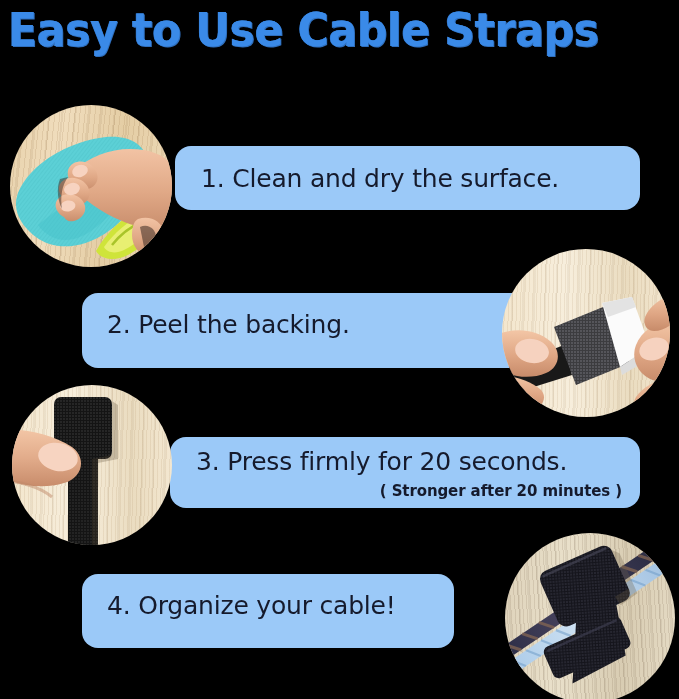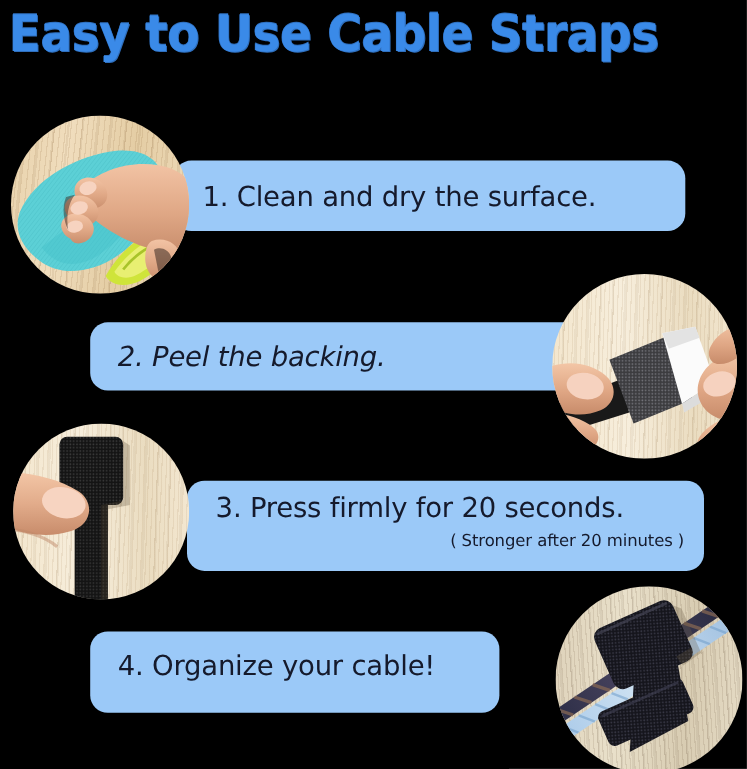--- a/index.html
+++ b/index.html
@@ -93,32 +93,32 @@
     color: #151a2c;
     white-space: nowrap;
   }
   .step-text {
     font-size: 25px;
     font-weight: normal;
     letter-spacing: -0.2px;
   }
   .sub-text {
     font-size: 15px;
-    font-weight: normal;
+    font-weight: bold;
     letter-spacing: -0.1px;
   }
 </style>
 </head>
 <body>
 
 <div class="infographic">
 
   <div class="title">Easy to Use Cable Straps</div>
 
-  <div class="bar" style="left:158px; top:146px; width:465px; height:64px;">
+  <div class="bar" style="left:175px; top:146px; width:465px; height:64px;">
     <div class="bar-text step-text" style="left:26px; top:18px;">1. Clean and dry the surface.</div>
   </div>
 
   <div class="photo" style="left:10px; top:105px; width:162px; height:162px;">
     <div class="photo-inner wood-light"></div>
     <svg viewBox="0 0 162 162" width="162" height="162" style="position:absolute;left:0;top:0;">
 
       <path d="M 8 88 C 20 58, 60 36, 96 32 C 120 30, 136 40, 138 58
                C 140 84, 120 112, 96 128 C 72 144, 44 146, 26 132
                C 10 120, 2 104, 8 88 Z" fill="#5cd0d6"></path>
@@ -158,21 +158,21 @@
       <ellipse cx="58" cy="101" rx="7.5" ry="5.5" fill="#f7d3c0" transform="rotate(-10 58 101)"></ellipse>
 
       <path d="M 58 72 C 52 80, 50 92, 52 104 C 48 96, 46 84, 50 74 Z" fill="#3a2a22" opacity="0.5"></path>
 
       <path d="M 128 114 C 140 110, 152 116, 154 128 C 156 140, 148 150, 138 150
                C 128 150, 122 140, 122 130 C 122 122, 124 116, 128 114 Z" fill="url(#skin1)"></path>
       <path d="M 130 122 C 138 118, 146 124, 146 132 C 146 140, 140 144, 134 142" fill="#3a2a22" opacity="0.55"></path>
     </svg>
   </div>
 
-  <div class="bar" style="left:82px; top:293px; width:468px; height:62px;font-style:italic;">
+  <div class="bar" style="left:82px; top:293px; width:468px; height:75px;">
     <div class="bar-text step-text" style="left:25px; top:17px;">2. Peel the backing.</div>
   </div>
 
   <div class="photo" style="left:502px; top:249px; width:168px; height:168px;">
     <div class="photo-inner wood-pale"></div>
     <svg viewBox="0 0 168 168" width="168" height="168" style="position:absolute;left:0;top:0;">
       <defs>
         <linearGradient id="skin2" x1="0" y1="0" x2="0" y2="1">
           <stop offset="0%" stop-color="#f3c6a6"></stop>
           <stop offset="55%" stop-color="#dfa684"></stop>
@@ -202,21 +202,21 @@
       <path d="M 176 72 C 158 70, 140 80, 134 96 C 128 112, 138 128, 154 132
                C 166 135, 176 132, 180 124 Z" fill="url(#skin2)"></path>
       <ellipse cx="152" cy="100" rx="15" ry="11" fill="#f6d2bf" transform="rotate(-18 152 100)"></ellipse>
       <path d="M 178 128 C 160 128, 142 136, 134 148 C 128 158, 134 170, 148 172
                L 182 172 Z" fill="url(#skin2)"></path>
       <path d="M 180 44 C 164 46, 150 54, 144 66 C 140 74, 144 82, 152 82
                C 164 82, 176 72, 182 60 Z" fill="url(#skin2)"></path>
     </svg>
   </div>
 
-  <div class="bar" style="left:170px; top:437px; width:470px; height:82px;">
+  <div class="bar" style="left:170px; top:437px; width:470px; height:71px;">
     <div class="bar-text step-text" style="left:26px; top:10px;">3. Press firmly for 20 seconds.</div>
     <div class="bar-text sub-text" style="right:18px; top:45px;">( Stronger after 20 minutes )</div>
   </div>
 
   <div class="photo" style="left:12px; top:385px; width:160px; height:160px;">
     <div class="photo-inner wood-pale"></div>
     <svg viewBox="0 0 160 160" width="160" height="160" style="position:absolute;left:0;top:0;">
       <defs>
         <linearGradient id="skin3" x1="0" y1="0" x2="0" y2="1">
           <stop offset="0%" stop-color="#f3c6a6"></stop>

